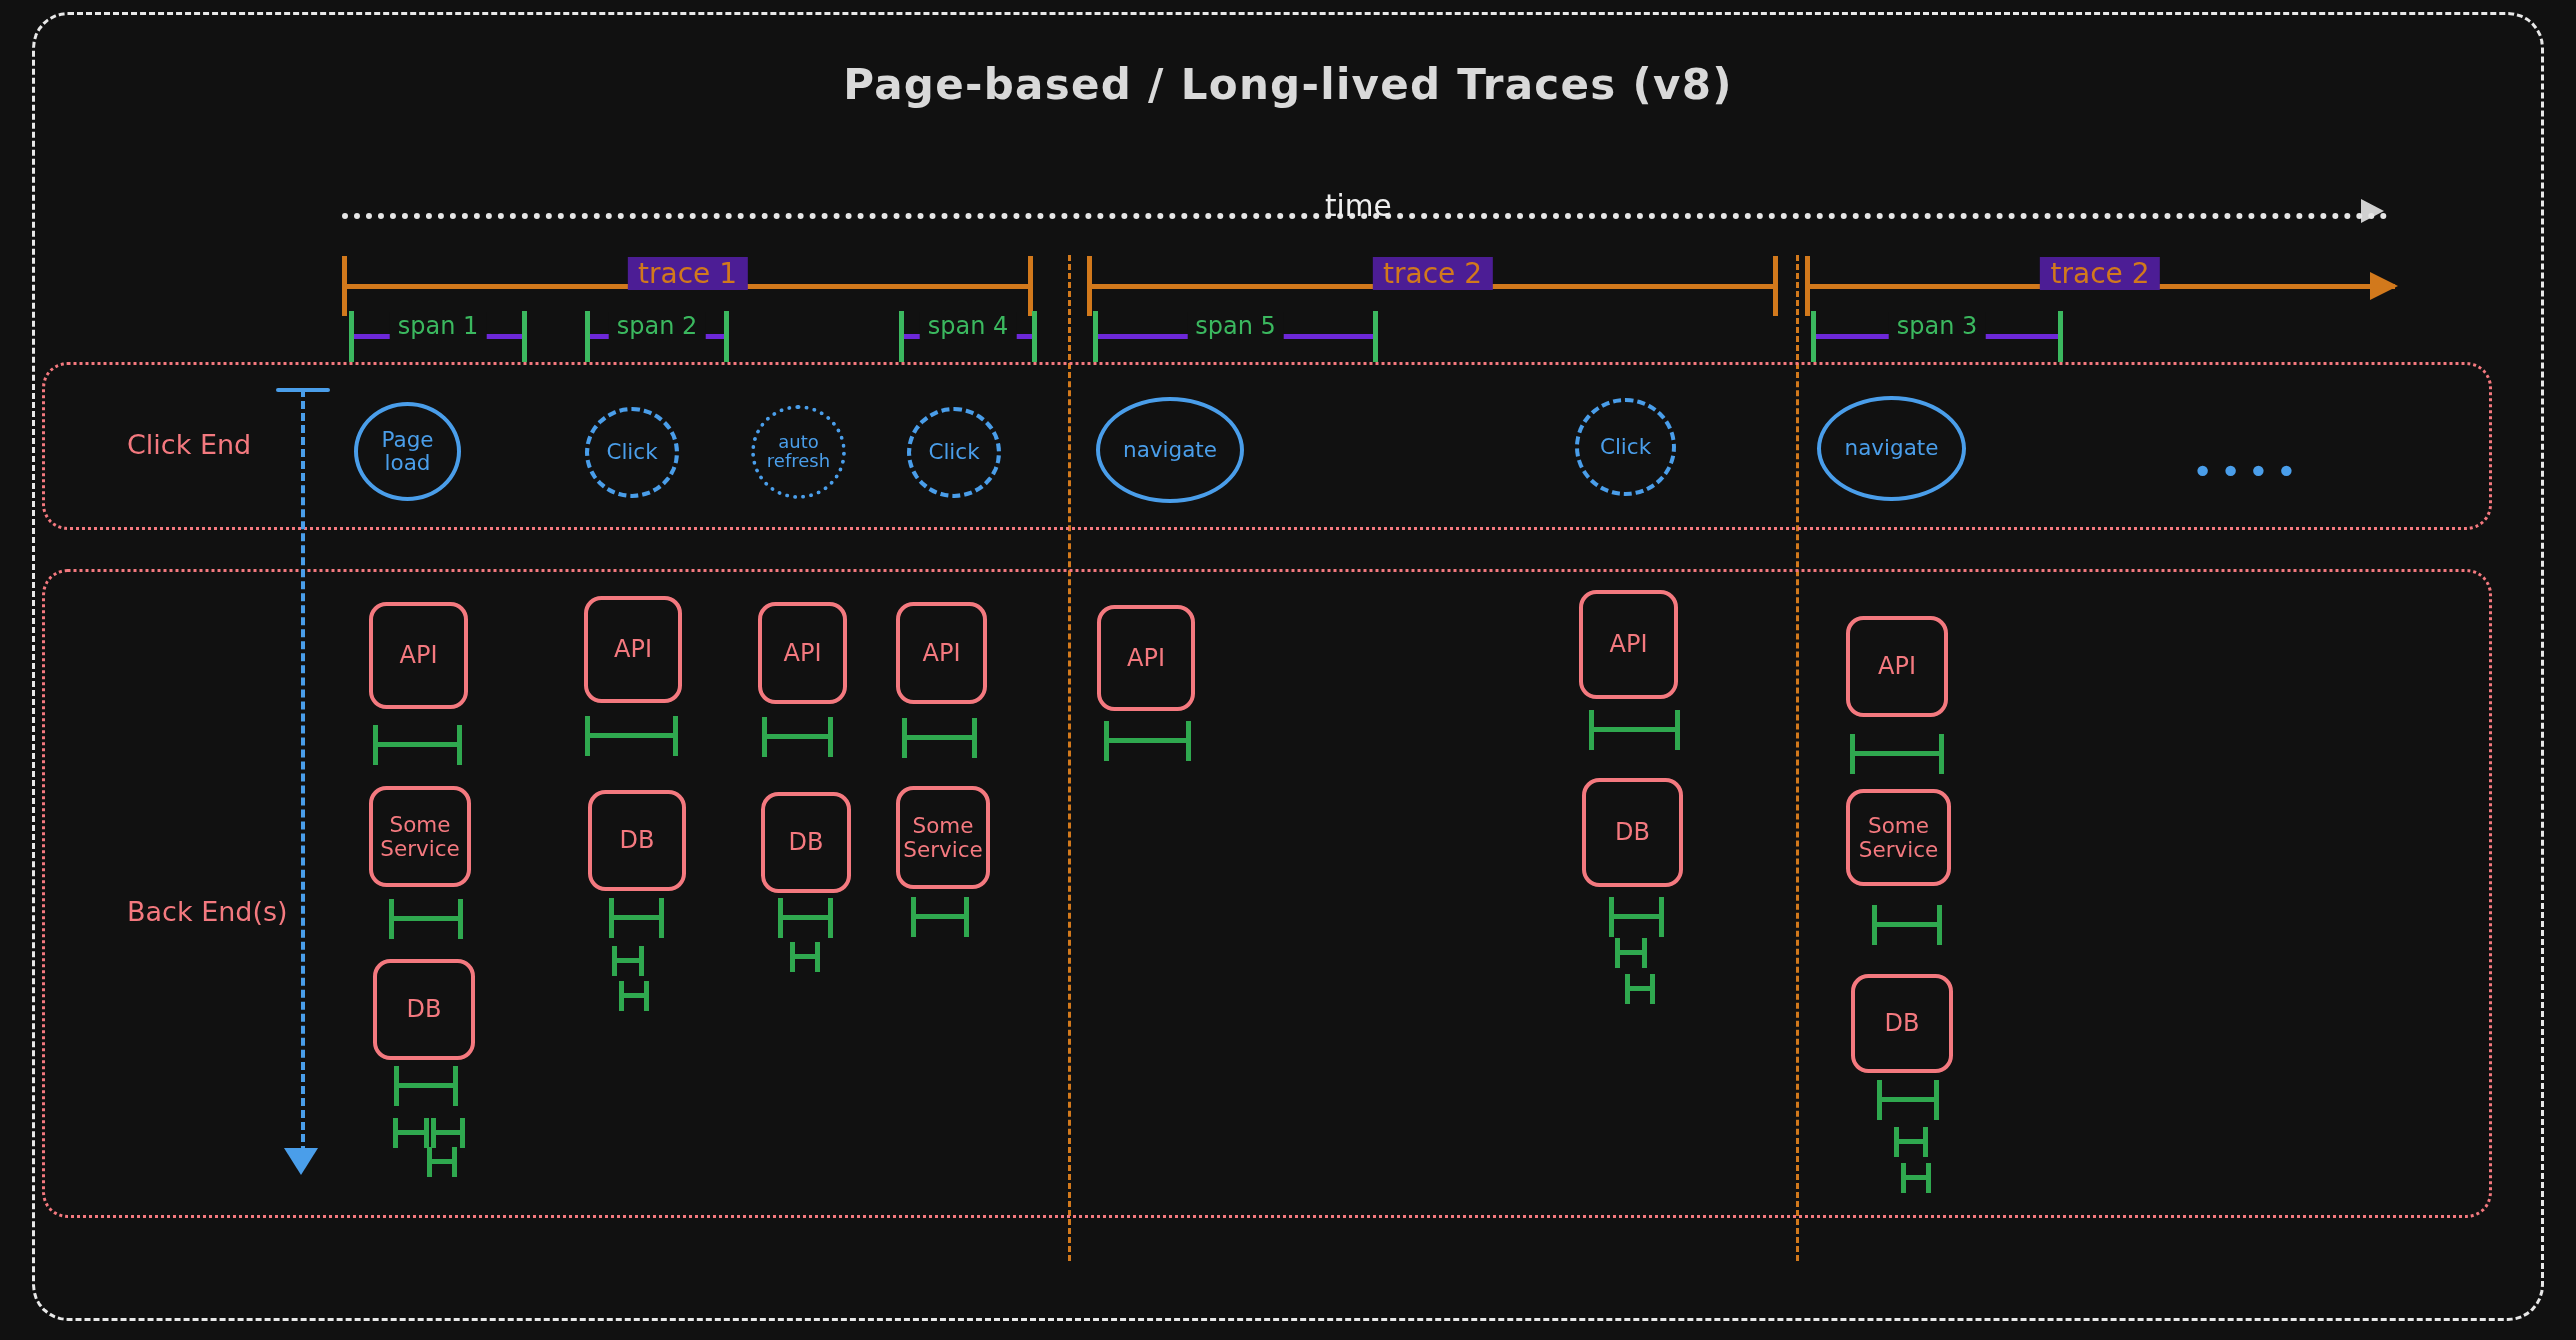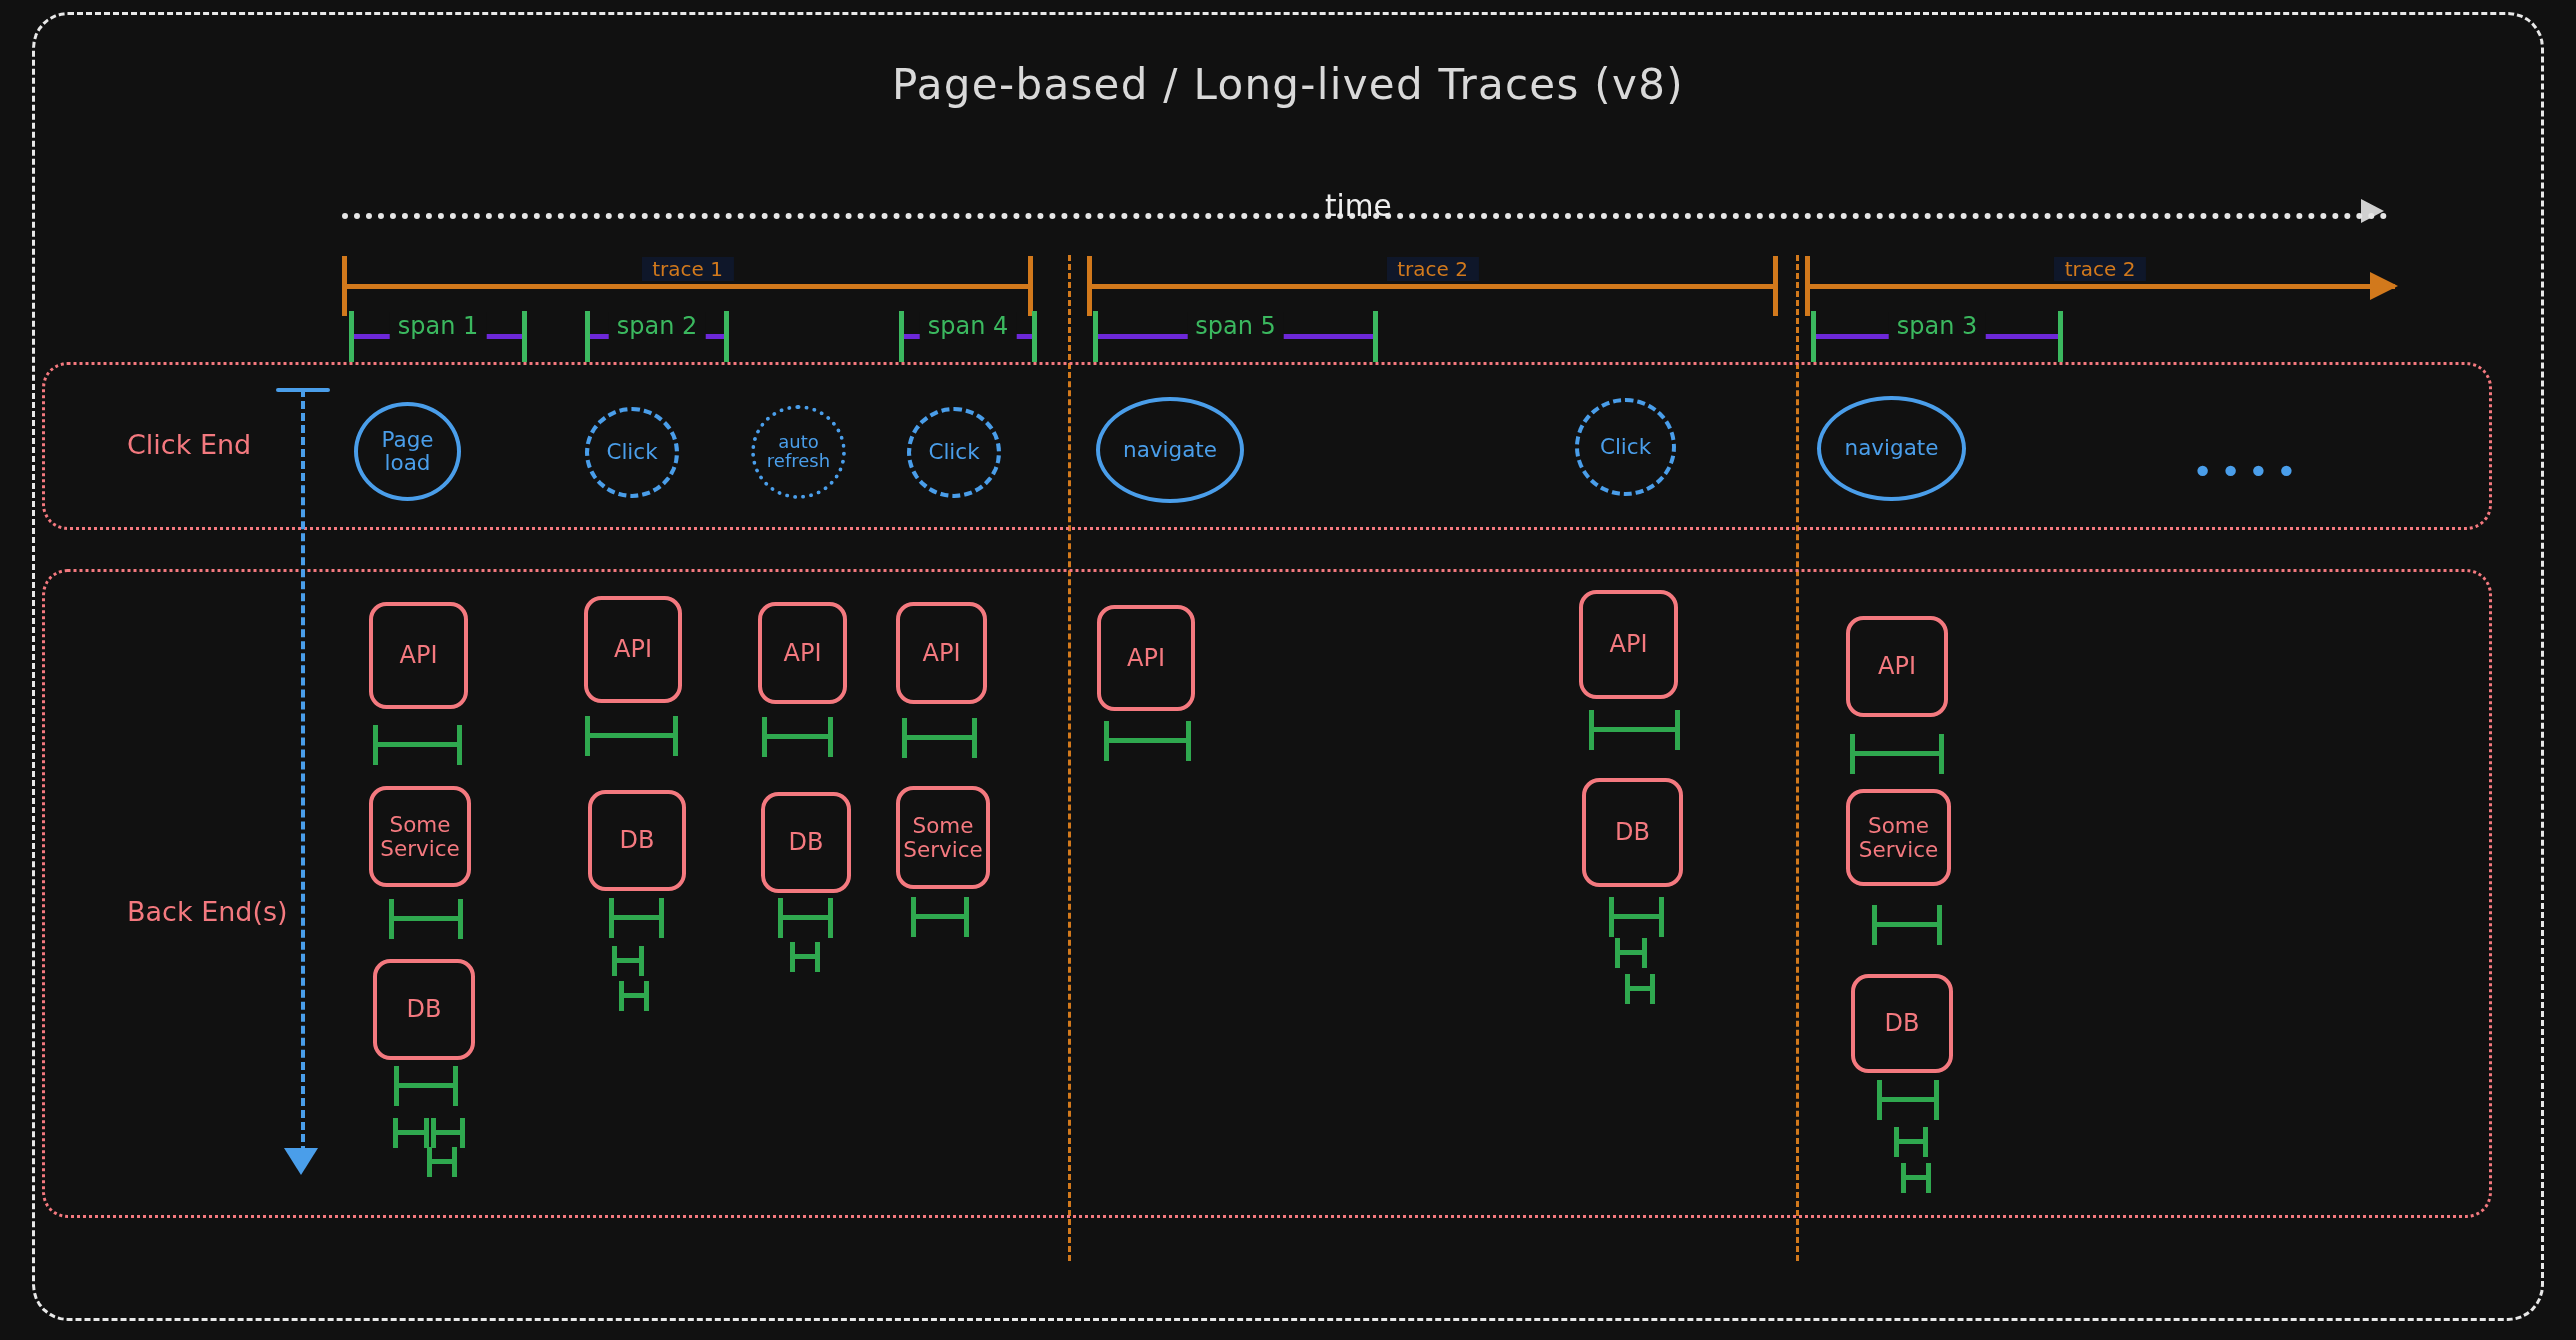--- a/index.html
+++ b/index.html
@@ -28,21 +28,21 @@
   }
 
   
   #title {
     left: 0; top: 60px; width: 2576px;
     text-align: center;
     color: #d9d9d9;
     font-size: 42px;
     letter-spacing: 1.3px;
     font-family: "DejaVu Sans", sans-serif;
-    font-weight: 400;
+    font-weight: 700;
   }
 
   
   #time-axis {
     left: 342px; top: 213px; width: 2046px;
     border-top: 6px dotted #e6e6e6;
   }
   #time-label {
     left: 1325px; top: 189px;
     color: #efefef;
@@ -61,22 +61,22 @@
   .trace-bar { height: 5.4px; background: #d2791c; top: 284px; }
   .trace-cap {
     position: absolute; top: -28px;
     width: 4.7px; height: 60px; background: #d2791c;
   }
   .trace-cap.left  { left: 0; }
   .trace-cap.right { right: 0; }
   .trace-label {
     position: absolute; top: -27px;
     left: 50%; transform: translateX(-50%);
-    color: #d2791c; font-size: 20px;
-    background: #0f172a; padding: 0 10.7px;
+    color: #d2791c; font-size: 28px;
+    background: #4c1d95; padding: 0 10.7px;
     white-space: nowrap;
   }
   .trace-arrow {
     position: absolute; top: -12px; right: -2.7px;
     width: 0; height: 0;
     border-left: 28px solid #d2791c;
     border-top: 14.8px solid transparent;
     border-bottom: 14.8px solid transparent;
   }
 

